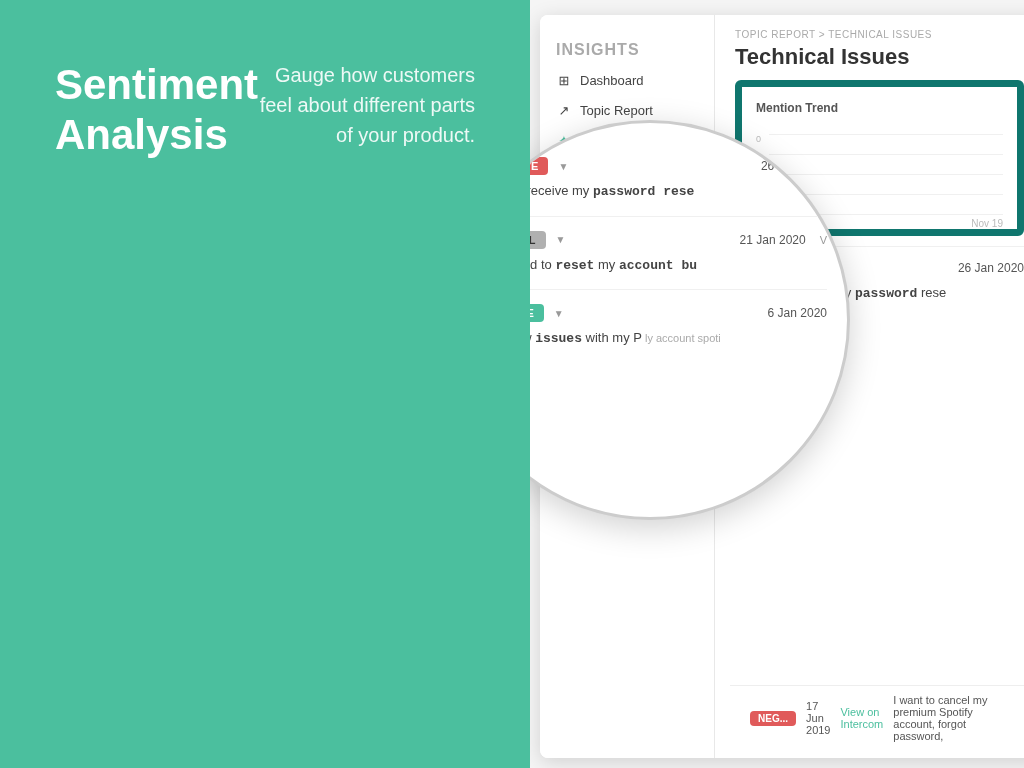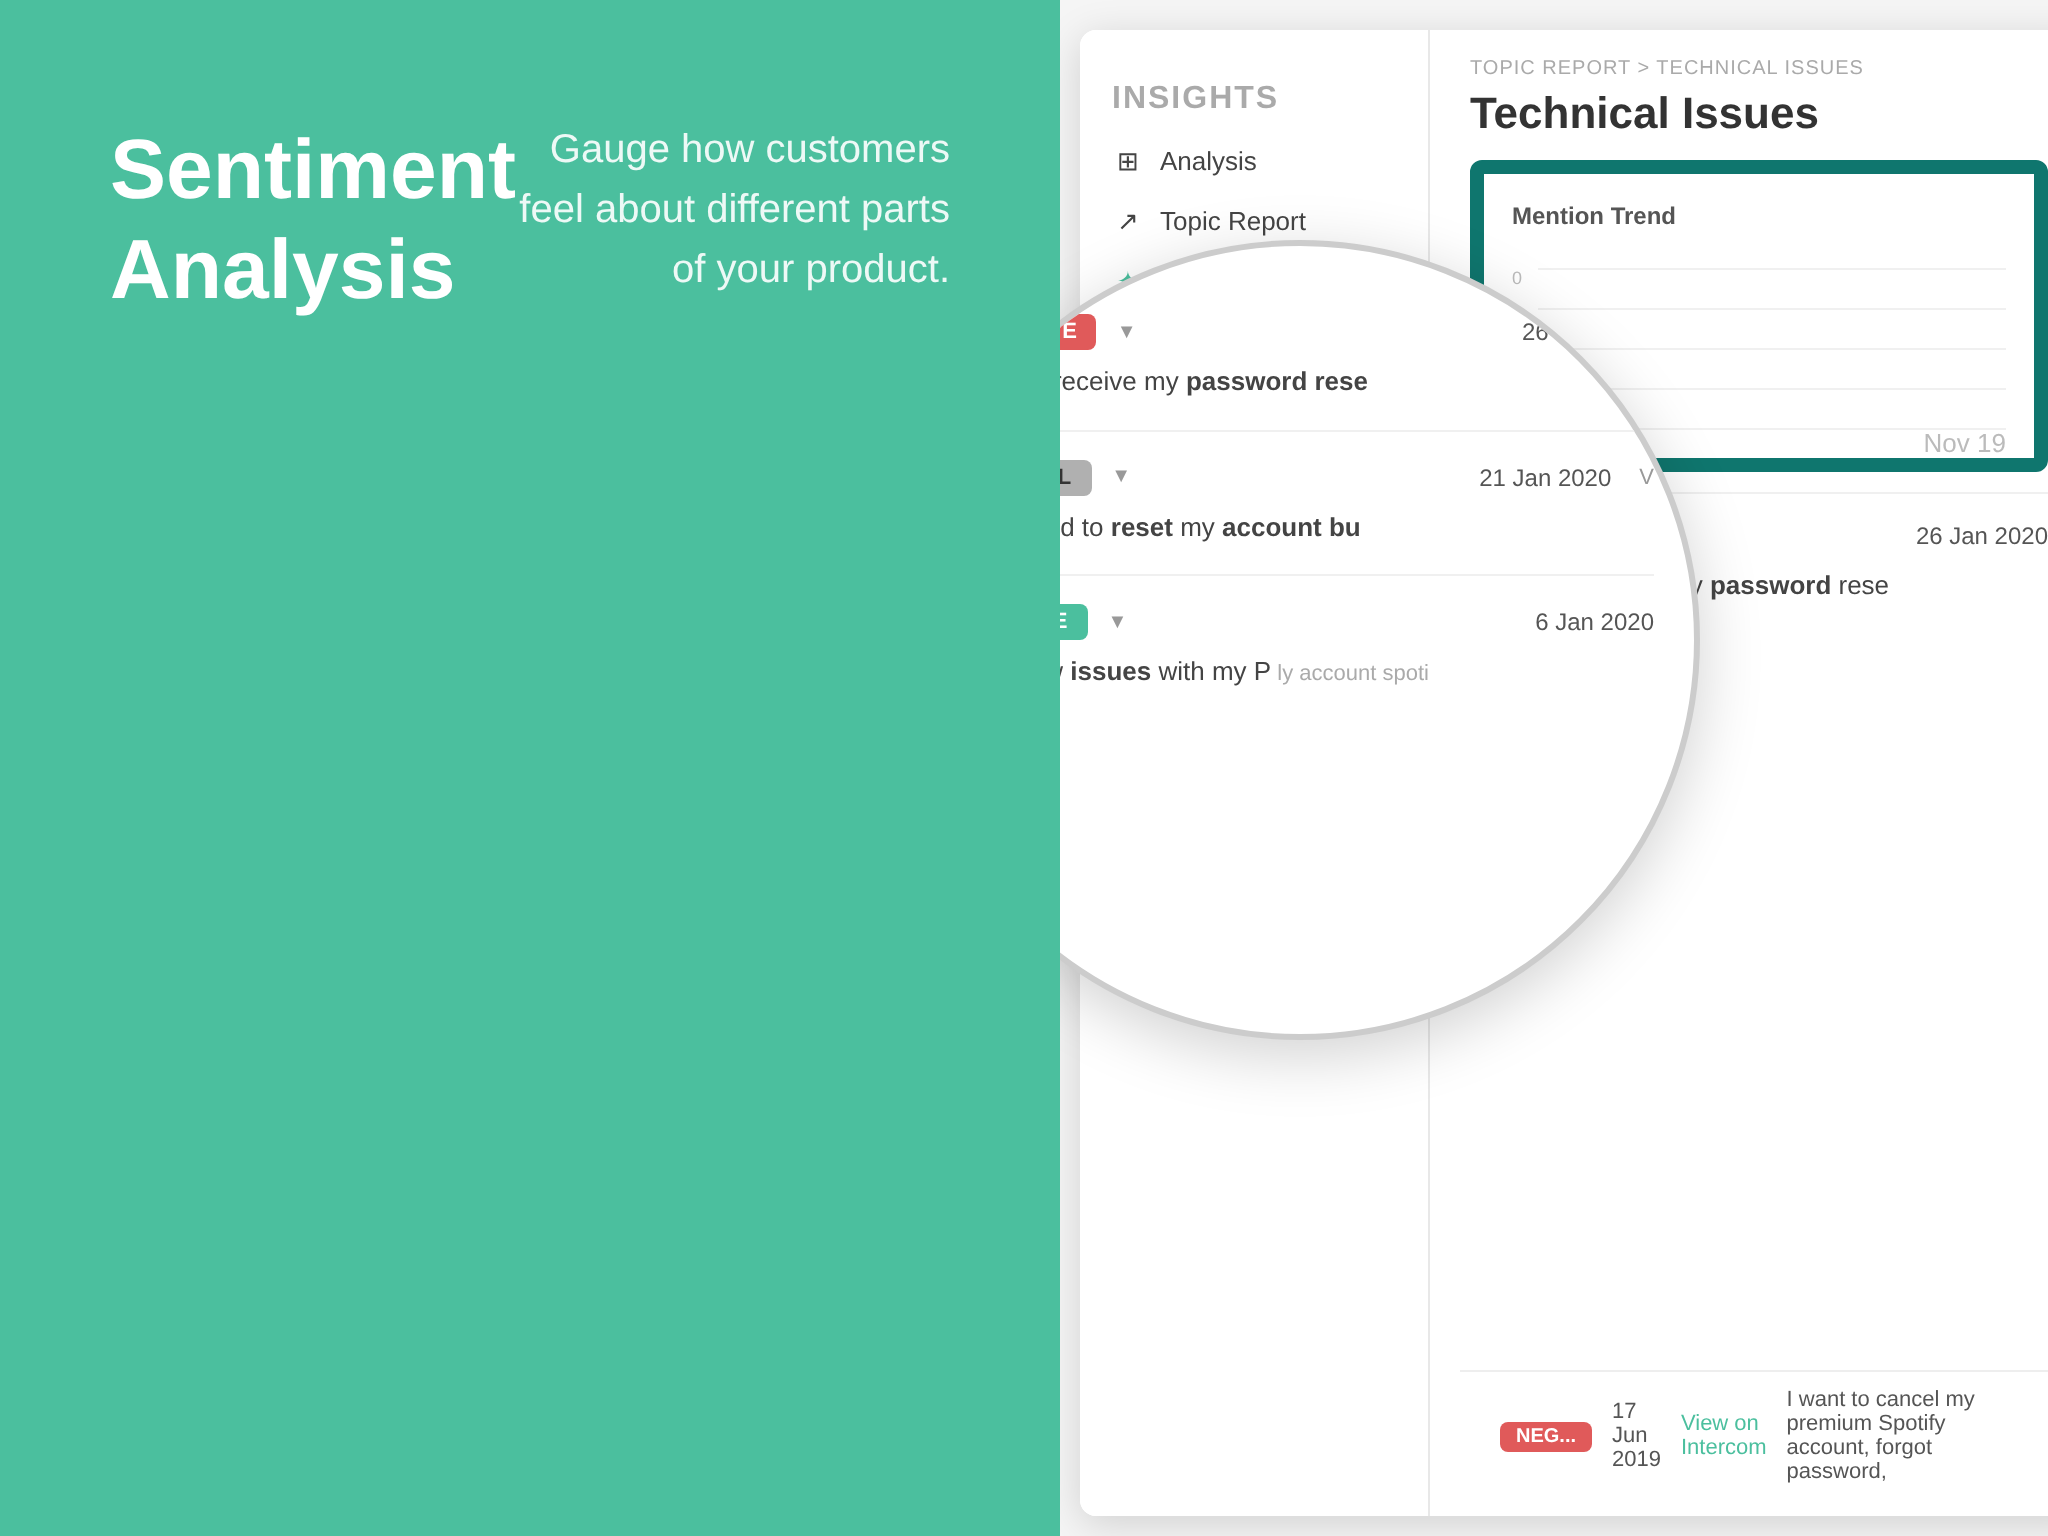--- a/index.html
+++ b/index.html
@@ -158,21 +158,21 @@
     .chart-grid-line {
       position: absolute;
       width: 100%;
       height: 1px;
       background: #f0f0f0;
     }
     .chart-date-label {
       position: absolute;
       bottom: -14px;
       right: 0;
-      font-size: 13px;
+      font-size: 10px;
       color: #bbb;
     }
 
     
     .mention-row {
       border-top: 1px solid #f0f0f0;
       padding: 12px 0;
     }
     .mention-header {
       display: flex;
@@ -199,20 +199,21 @@
       color: #555;
       margin-left: auto;
     }
     .mention-text {
       font-size: 13px;
       color: #444;
       line-height: 1.5;
     }
     .mention-text strong {
       font-weight: 700;
+      font-family: Liberation Mono, monospace;
     }
 
     
     .circle-overlay {
       position: absolute;
       width: 400px;
       height: 400px;
       border-radius: 50%;
       border: 3px solid #ccc;
       top: 120px;
@@ -244,21 +245,21 @@
 </div>
 
 <div class="right-panel">
   <div class="app-window">
 
     <div class="sidebar">
       <div class="sidebar-section-label">INSIGHTS</div>
 
       <div class="sidebar-item">
         <span class="sidebar-icon">⊞</span>
-        <span>Analysis</span>
+        <span>Dashboard</span>
       </div>
       <div class="sidebar-item">
         <span class="sidebar-icon">↗</span>
         <span>Topic Report</span>
       </div>
       <div class="sidebar-item active">
         <span class="sidebar-icon">✦</span>
         <span>Topic Suggestions</span>
       </div>
 

